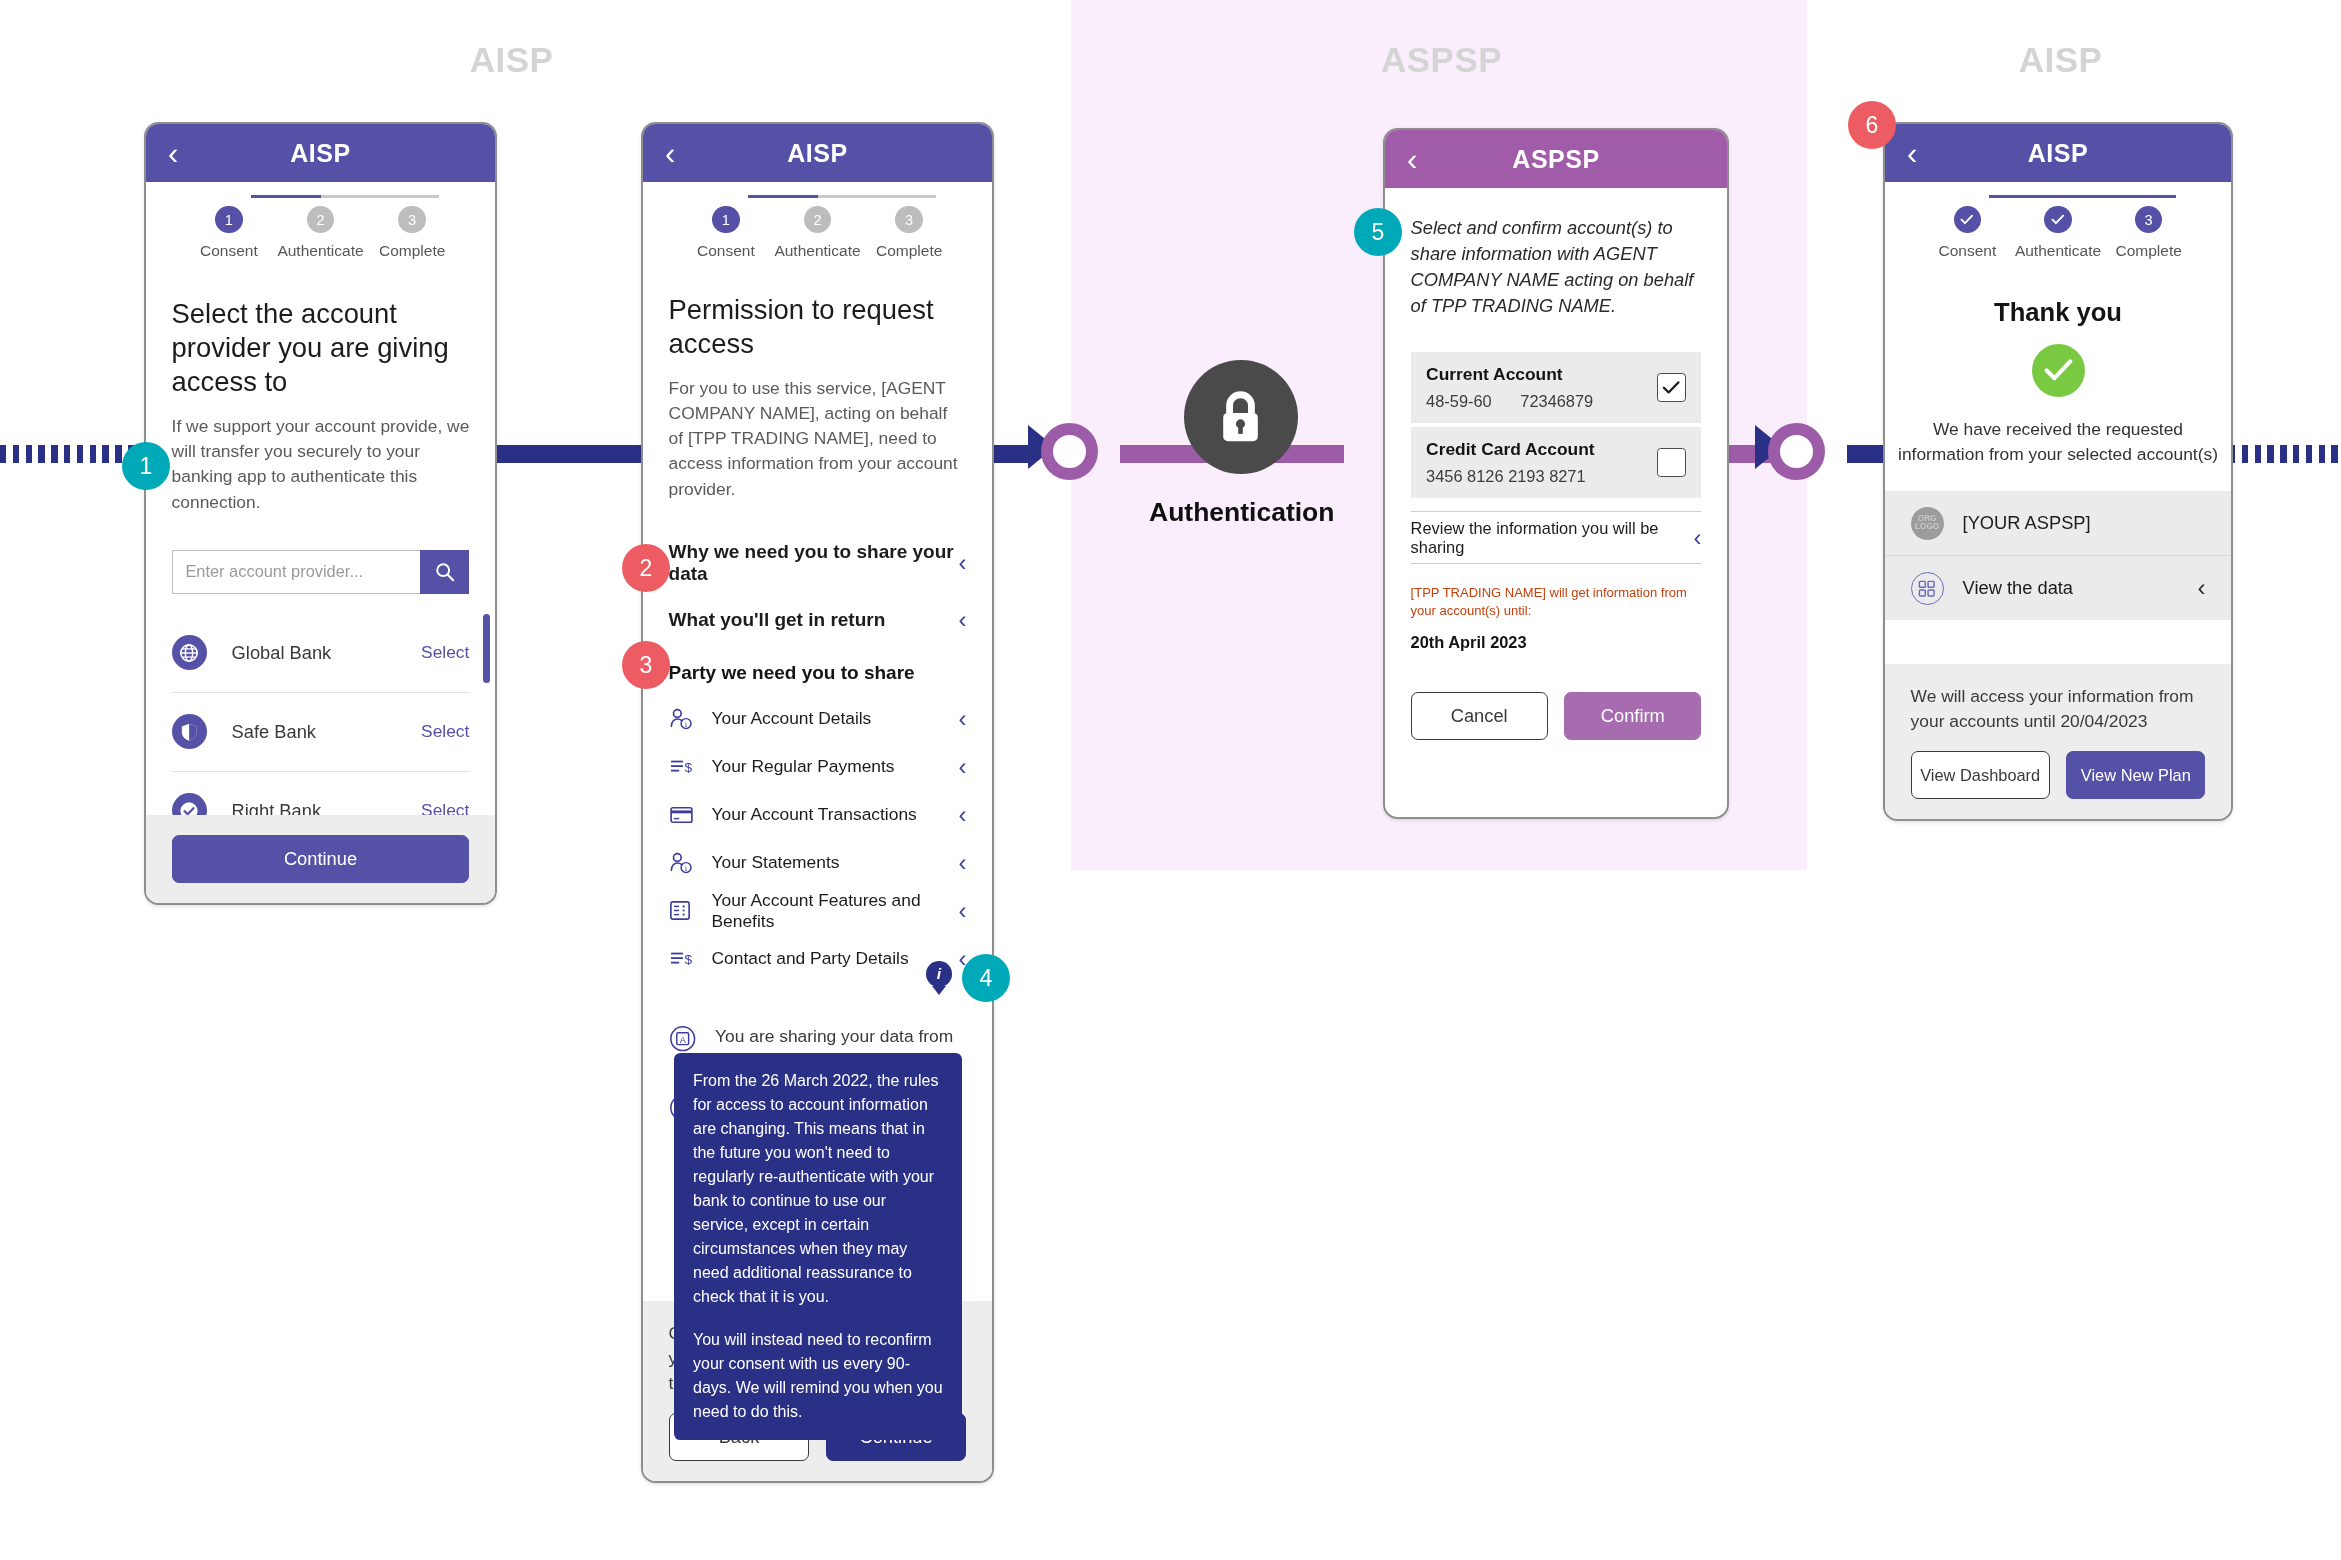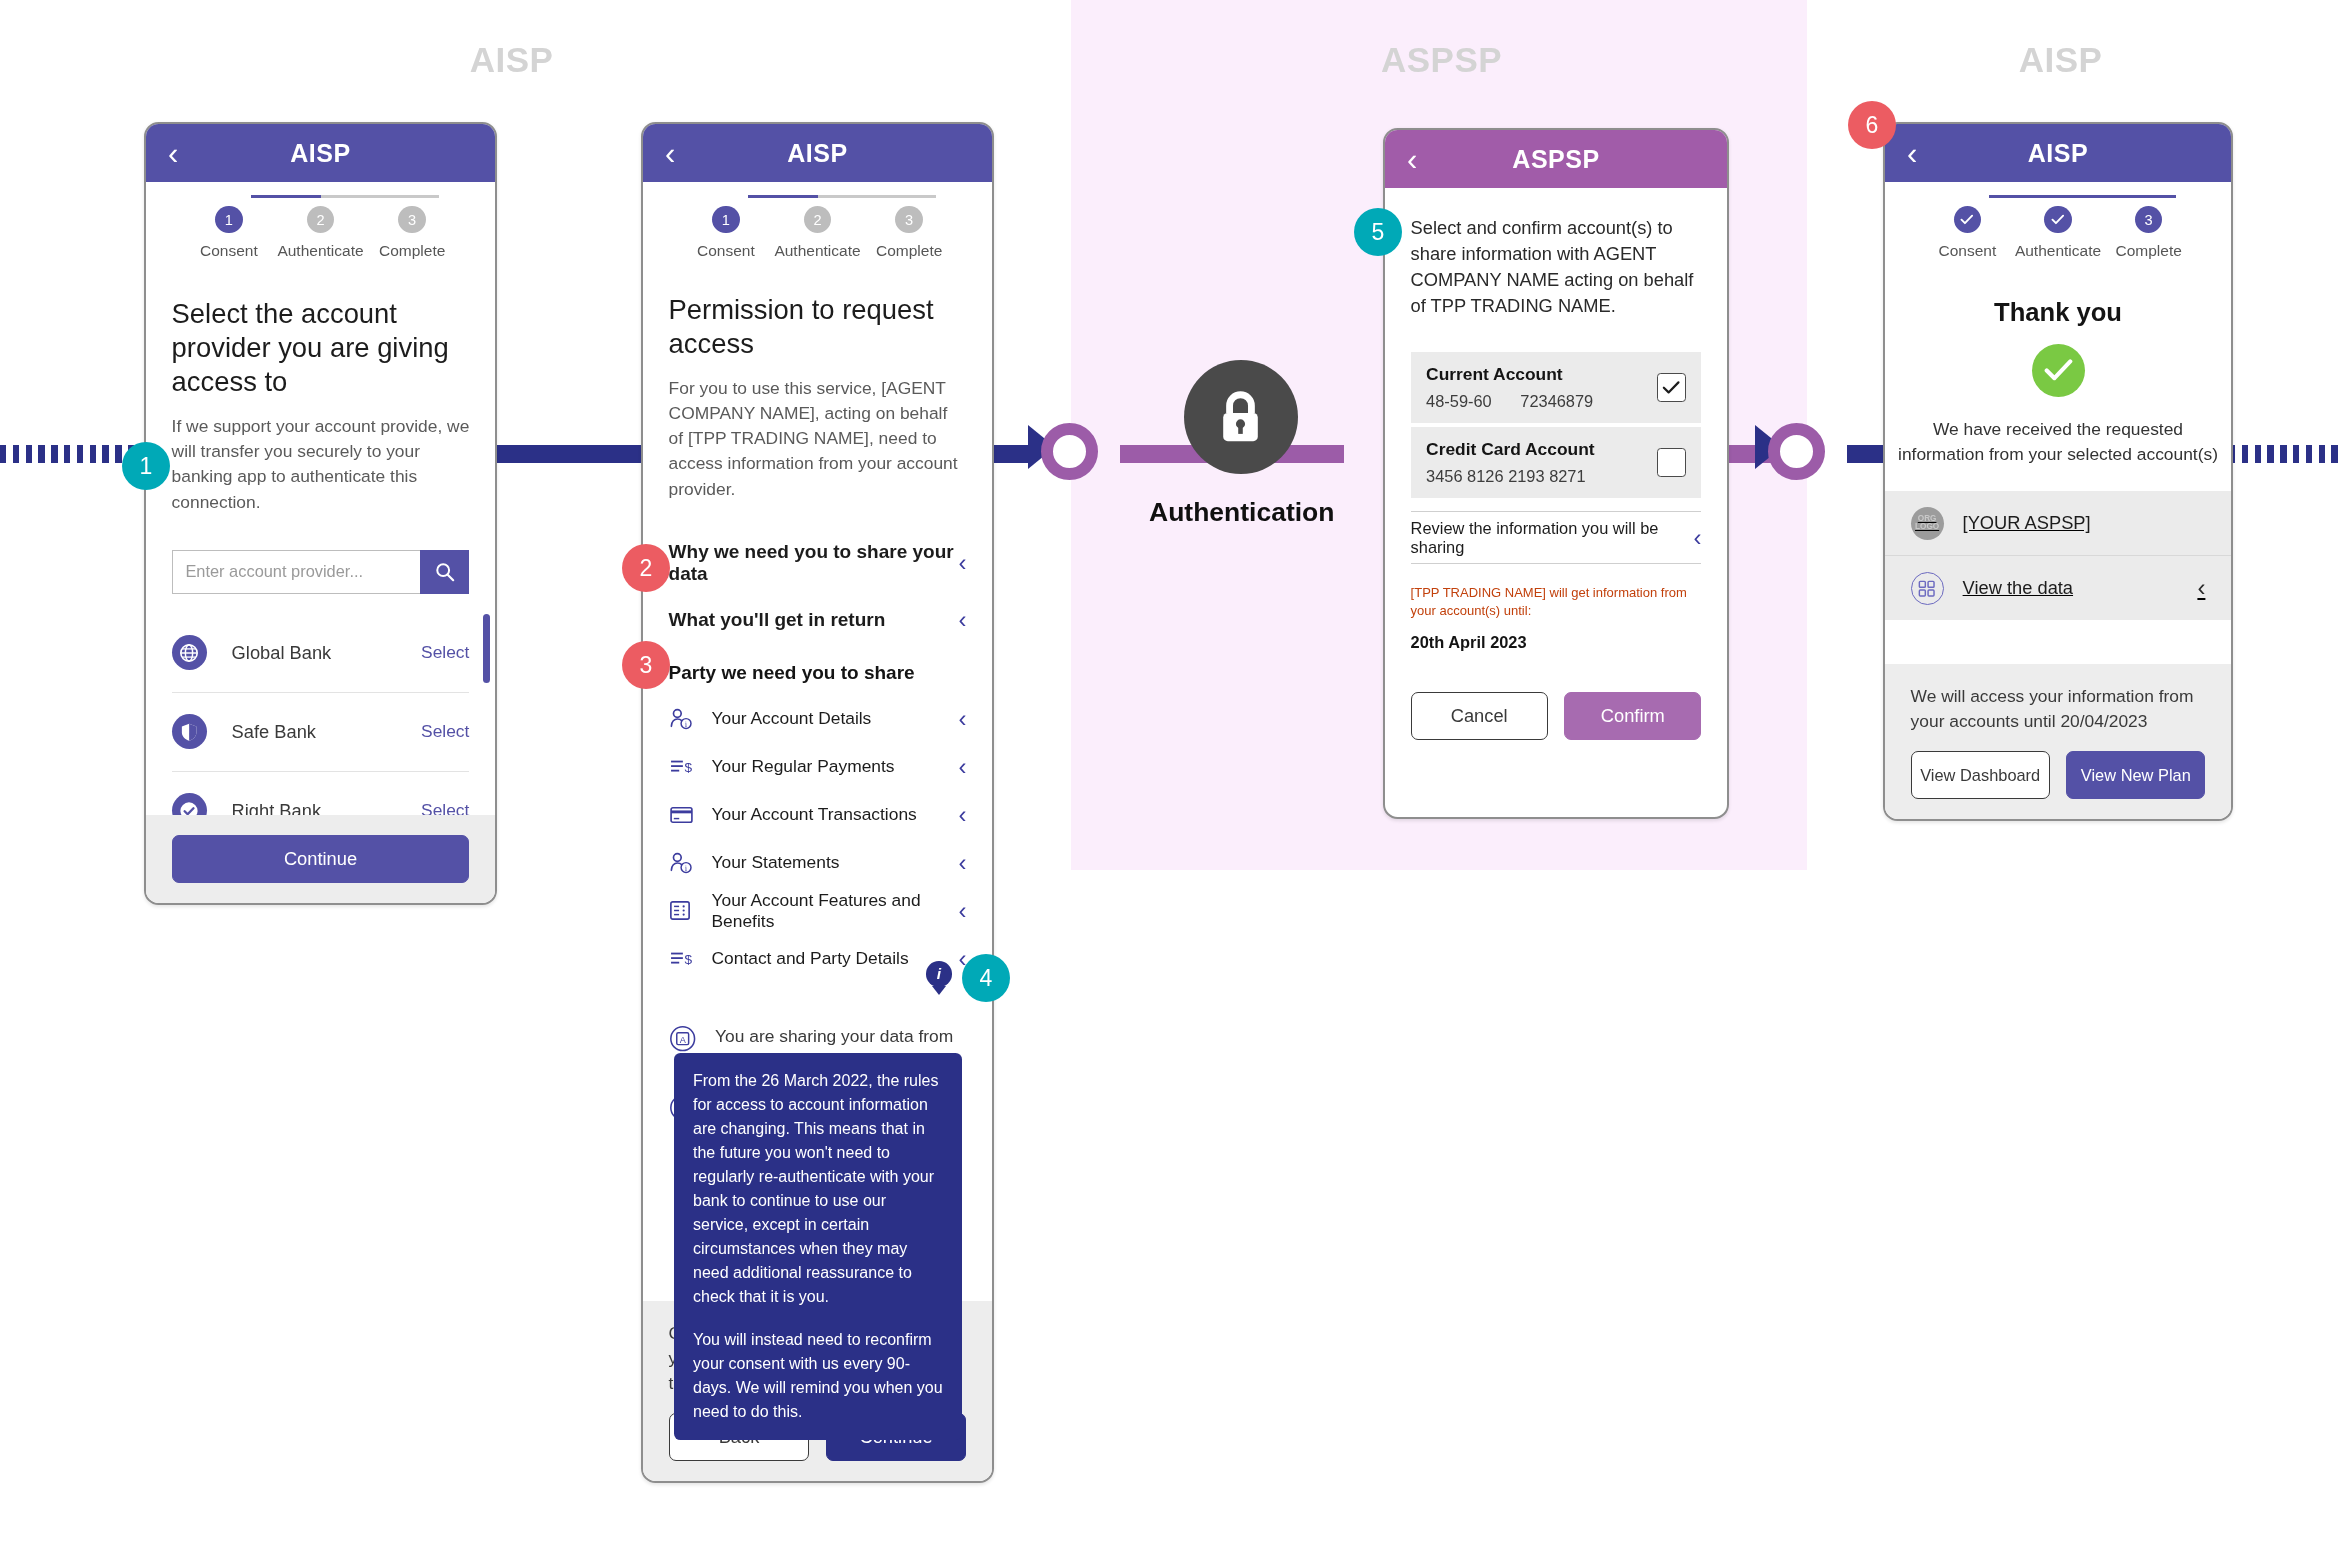--- a/index.html
+++ b/index.html
@@ -183,21 +183,21 @@
   }
   .hr{ height:0.9px; background:#cfcfcf; margin:0 25.6px; }
 
   
   .tickbig{
     width:53px; height:53px; border-radius:50%; background:#7ac943;
     display:flex; align-items:center; justify-content:center; margin:17.4px auto 0;
   }
   .orgrow{
     display:flex; align-items:center; background:#ebebeb;
-    padding:15.5px 25.6px; min-height:57px;text-decoration:underline;
+    padding:15.5px 25.6px; min-height:57px;
   }
   .orgavatar{
     width:33px; height:33px; border-radius:50%; background:#9c9c9c;
     display:flex; flex-direction:column; align-items:center;
     justify-content:center; color:#c9c9c9; font-size:8.2px;
     font-weight:bold; line-height:1.05; flex:0 0 auto;
   }
   .orgrow .nm{ margin-left:19px; font-size:18.3px; color:#1c1c1c; }
   .circ-ic{
     width:33px; height:33px; border-radius:50%; border:1.5px solid #6c6ac0;
@@ -520,21 +520,21 @@
   <p>You will instead need to reconfirm your consent with us every 90-days. We will remind you when you need to do this.</p>
 </div>
 
 <div class="phone" style="left:1383px; top:128px; width:346px; height:691px;">
   <div class="phone-bar aspsp">
     <span class="chev">‹</span>
     <span class="ttl">ASPSP</span>
   </div>
 
   <div class="phone-body">
-    <div class="pad" style="margin-top:27.4px;">
+    <div class="pad" style="margin-top:27.4px;font-style:italic;">
       <div style="font-size:18.3px; color:#2a2a2a; line-height:1.42;">Select and confirm account(s) to share information with AGENT COMPANY NAME acting on behalf of TPP TRADING NAME.</div>
     </div>
 
     <div style="margin-top:33px;"></div>
 
     <div class="acctrow">
       <div class="info">
         <div class="nm">Current Account</div>
         <div class="nb">
           <span>48-59-60</span>

